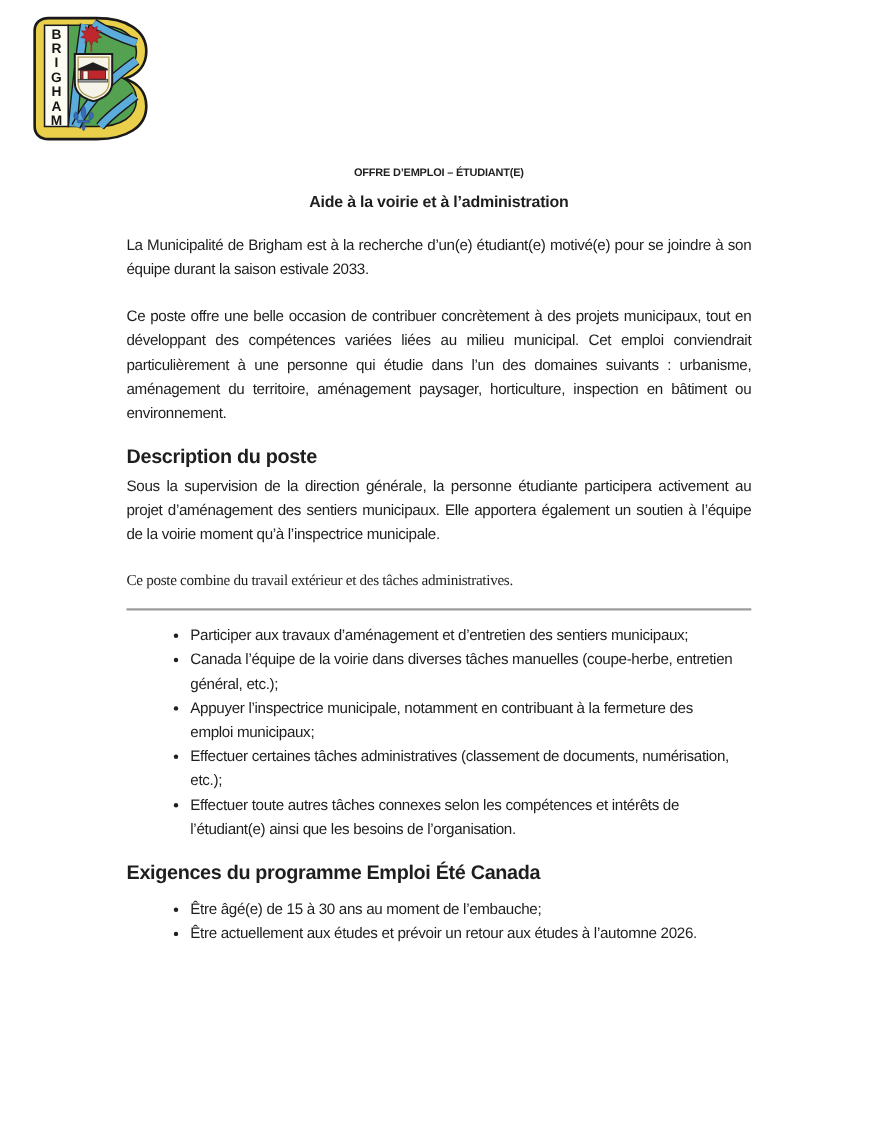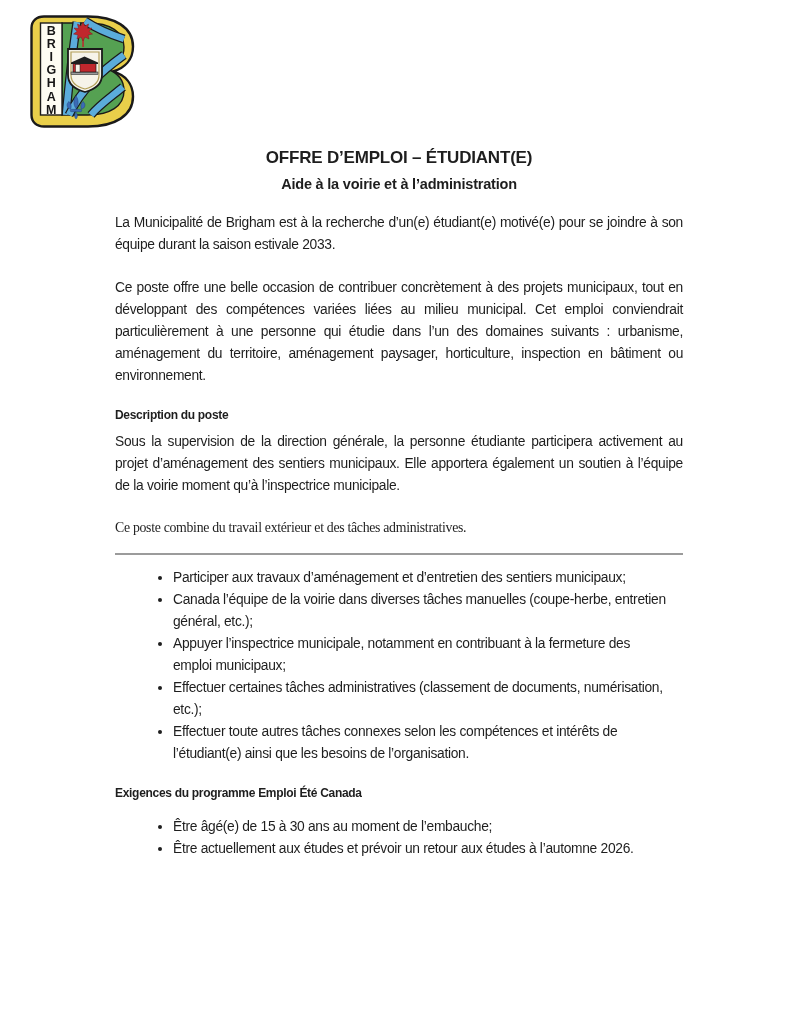--- a/index.html
+++ b/index.html
@@ -19,32 +19,32 @@
   .logo-letter{
     font-family:"Liberation Sans",sans-serif;
     font-weight:bold;font-size:12.5px;fill:#161616;
     text-anchor:middle;
   }
   .content{
     position:absolute;left:115px;top:145px;width:568px;
     font-size:13.8px;line-height:22px;letter-spacing:-0.3px;
   }
   .doc-title{
-    margin:0;font-size:17px;font-weight:bold;line-height:26px;
+    margin:0;font-size:10px;font-weight:bold;line-height:26px;
     text-align:center;letter-spacing:-0.2px;
   }
   .doc-subtitle{
     margin:0;font-size:14.5px;font-weight:bold;line-height:26px;
     text-align:center;letter-spacing:-0.2px;
   }
   p{margin:0;}
   .para-justify{text-align:justify;}
   .p1{margin-top:15px;}
   .p2{margin-top:21px;}
-  .sec-heading{margin:0;font-size:12px;font-weight:bold;line-height:22px;}
+  .sec-heading{margin:0;font-size:18px;font-weight:bold;line-height:22px;}
   .h-description{margin-top:17px;}
   .p3{margin-top:5px;}
   .p4{margin-top:20px;font-family:Liberation Serif, serif;}
   .divider{
     border:none;margin:14px 0 11px 0;
     border-top:2px solid #9b9b9b;
   }
   .h-exigences{margin-top:17px;}
   ul.bullets{
     margin:12px;padding:0 0 0 46px;

